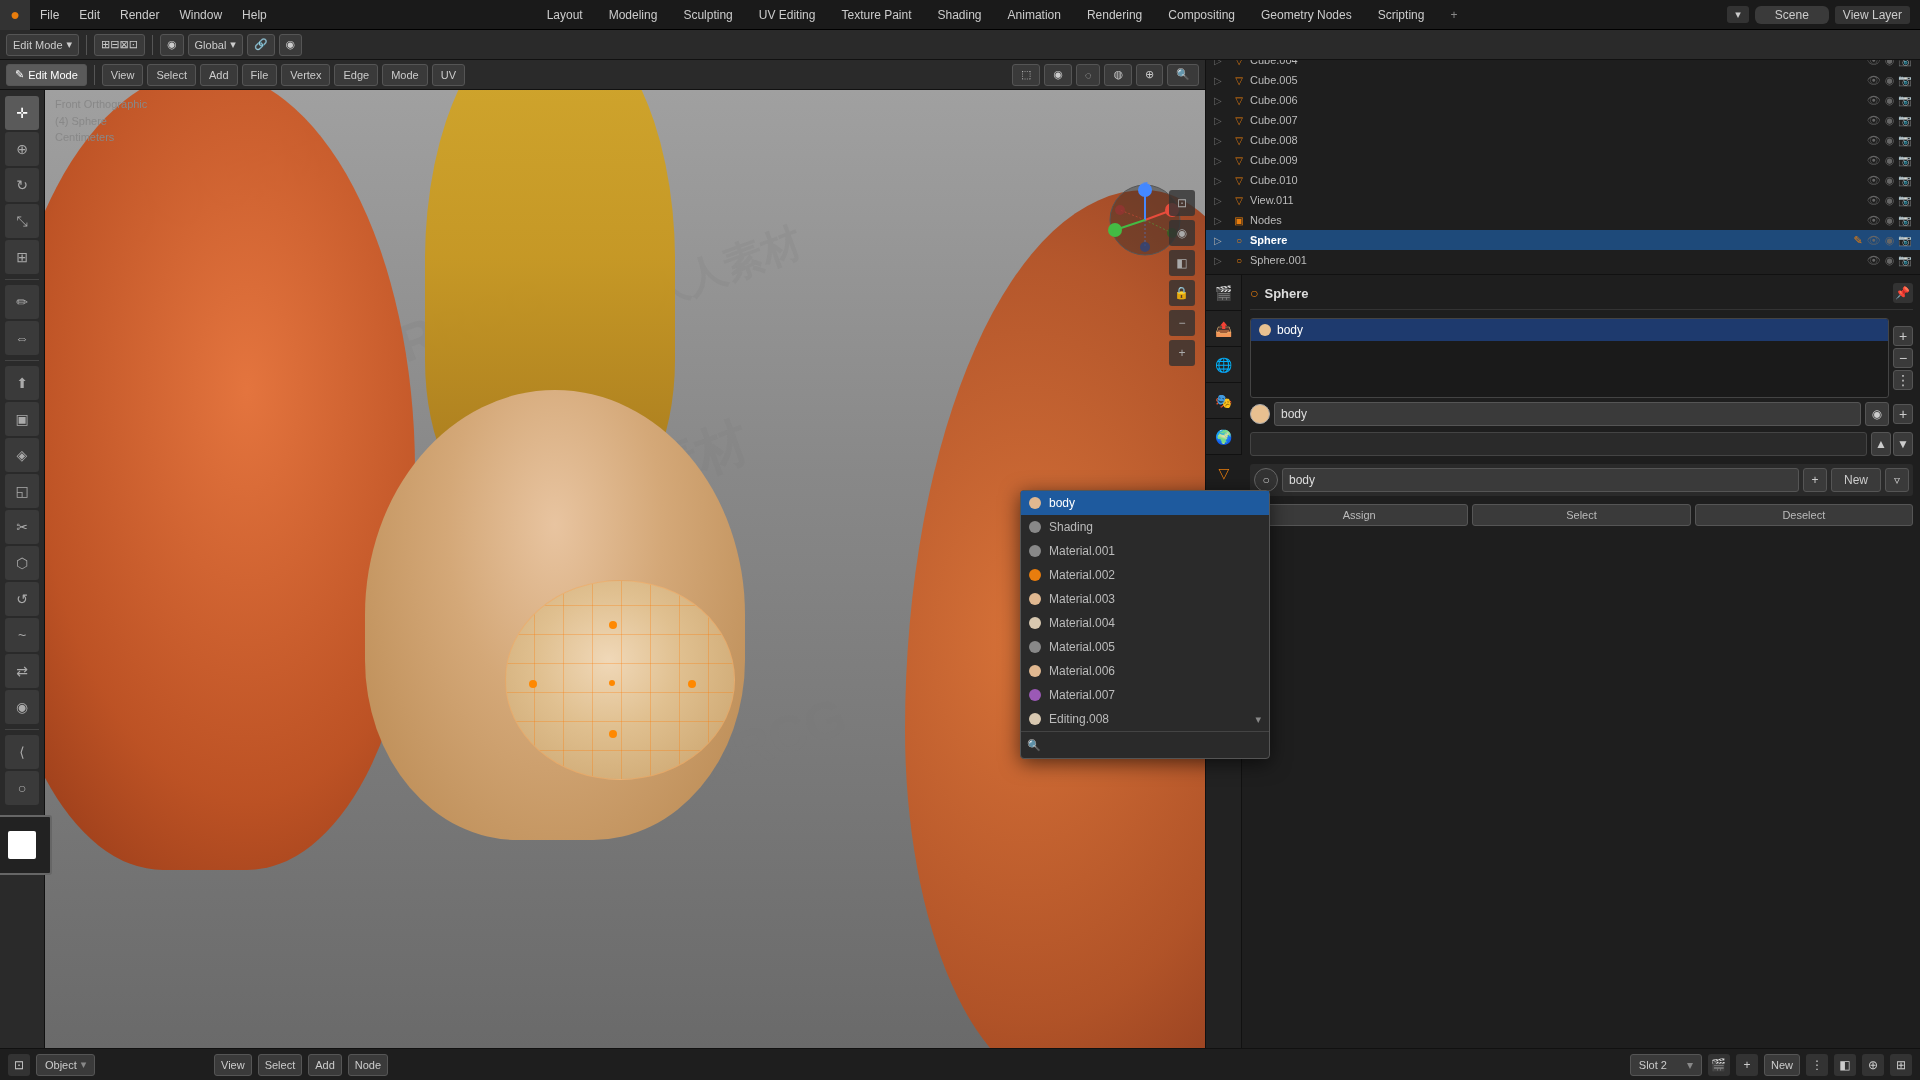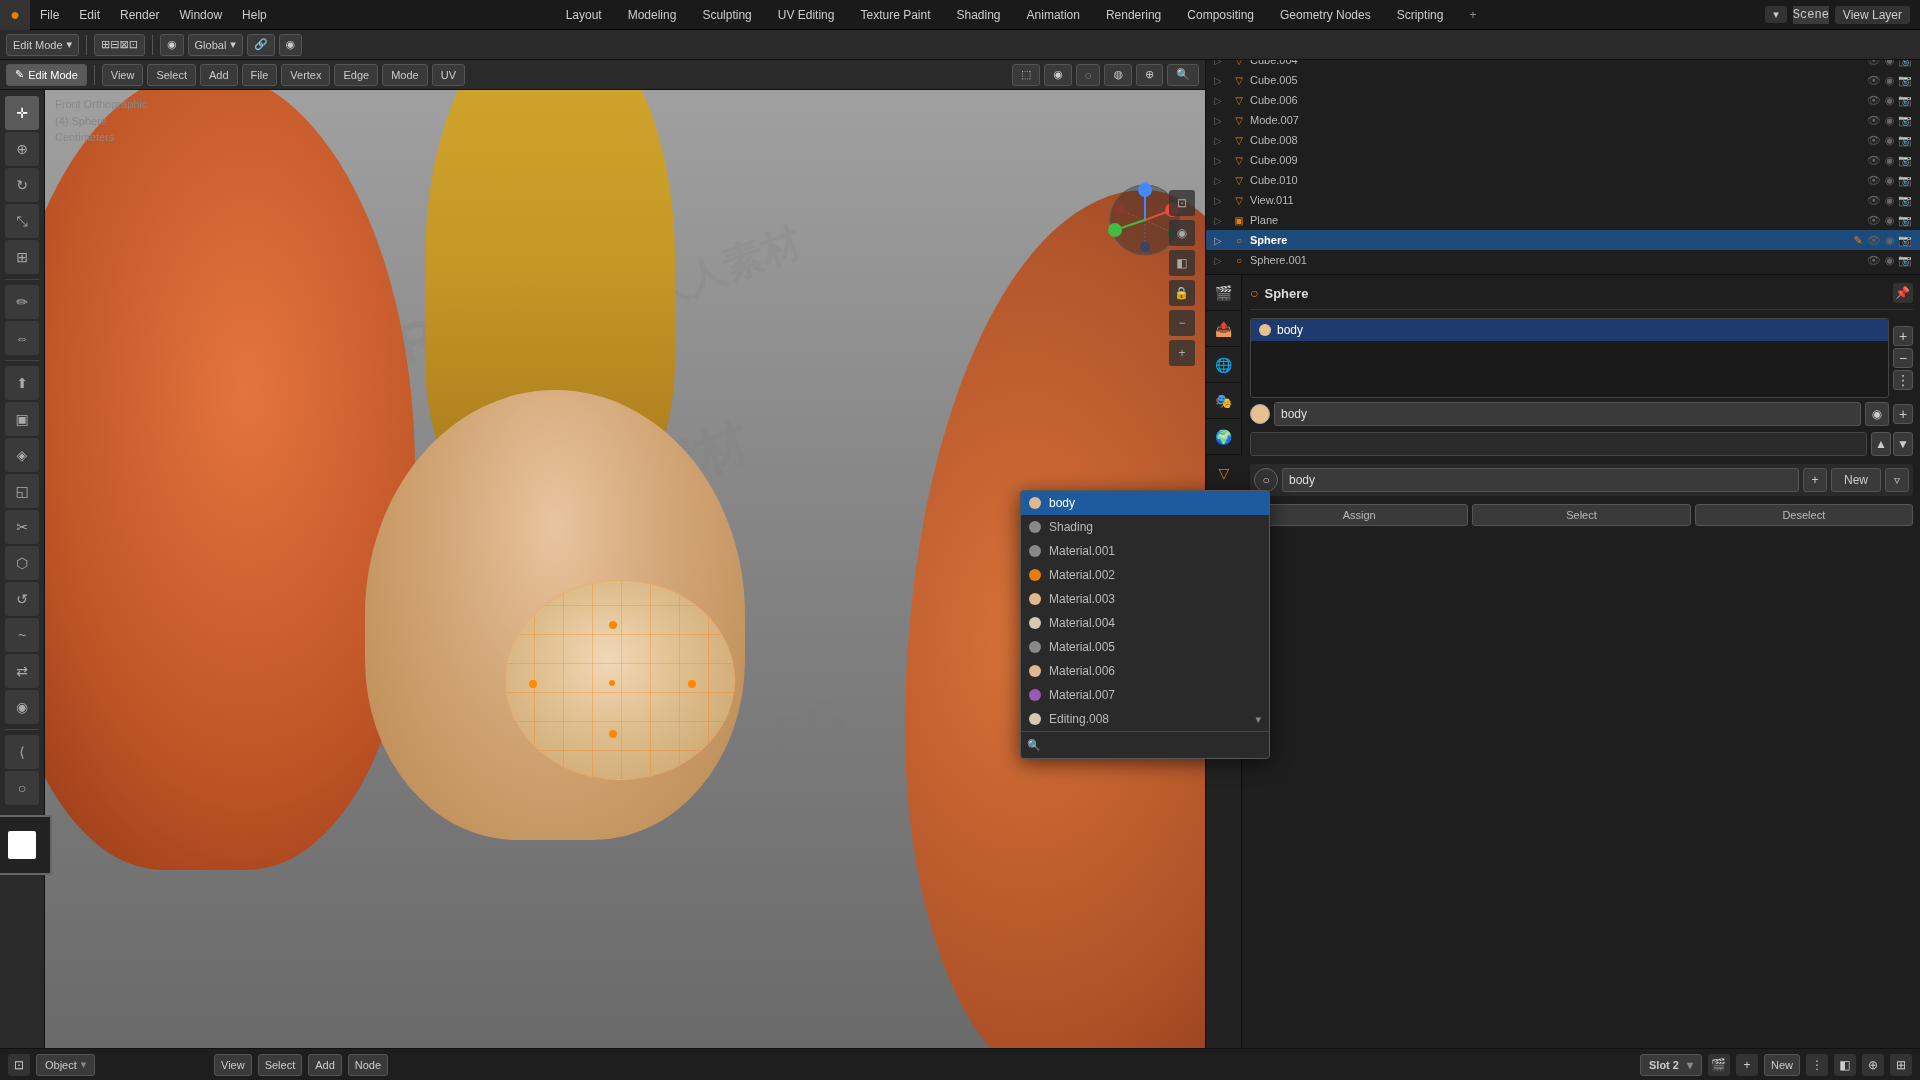--- a/index.html
+++ b/index.html
@@ -56,25 +56,24 @@
       border-radius: 3px 3px 0 0;
     }
     .menu-right {
       display: flex;
       align-items: center;
       gap: 6px;
       padding-right: 10px;
     }
     .scene-name {
       background: #3a3a3a;
-      padding: 2px 0;
-      border-radius: 0;
+      padding: 2px 20px;
+      border-radius: 6px;
       color: #ccc;
       font-size: 12px;
-      font-family: Liberation Mono, monospace;
     }
 
     
     #toolbar {
       position: absolute;
       top: 30px; left: 0; right: 0;
       height: 30px;
       background: #2a2a2a;
       display: flex;
       align-items: center;
@@ -716,21 +715,21 @@
       <span>Cube.006</span>
       <div class="outliner-icons">
         <span>👁</span>
         <span>◉</span>
         <span>📷</span>
       </div>
     </div>
     <div class="outliner-item">
       <span style="width:14px;color:#666;font-size:10px;">▷</span>
       <span class="obj-icon icon-orange">▽</span>
-      <span>Mode.007</span>
+      <span>Cube.007</span>
       <div class="outliner-icons">
         <span>👁</span>
         <span>◉</span>
         <span>📷</span>
       </div>
     </div>
     <div class="outliner-item">
       <span style="width:14px;color:#666;font-size:10px;">▷</span>
       <span class="obj-icon icon-orange">▽</span>
       <span>Cube.008</span>
@@ -766,21 +765,21 @@
       <span>View.011</span>
       <div class="outliner-icons">
         <span>👁</span>
         <span>◉</span>
         <span>📷</span>
       </div>
     </div>
     <div class="outliner-item">
       <span style="width:14px;color:#666;font-size:10px;">▷</span>
       <span class="obj-icon icon-orange">▣</span>
-      <span>Plane</span>
+      <span>Nodes</span>
       <div class="outliner-icons">
         <span>👁</span>
         <span>◉</span>
         <span>📷</span>
       </div>
     </div>
     <div class="outliner-item active">
       <span style="width:14px;color:#aaa;font-size:10px;">▷</span>
       <span class="obj-icon" style="color:#e87d0d;">○</span>
       <span style="color:#fff;font-weight:bold;">Sphere</span>
@@ -943,21 +942,21 @@
   </div>
 
   <div style="display:flex;align-items:center;gap:6px;flex:1;">
     <div class="toolbar-btn">View</div>
     <div class="toolbar-btn">Select</div>
     <div class="toolbar-btn">Add</div>
     <div class="toolbar-btn">Node</div>
 
     <div style="flex:1;"></div>
 
-    <div style="background:#3a3a3a;border:1px solid #555;border-radius:3px;height:22px;padding:0 8px;display:flex;align-items:center;gap:8px;cursor:pointer;font-weight:bold;">
+    <div style="background:#3a3a3a;border:1px solid #555;border-radius:3px;height:22px;padding:0 8px;display:flex;align-items:center;gap:20px;cursor:pointer;">
       <span style="font-size:11px;color:#ccc;">Slot 2</span>
       <span style="color:#888;">▾</span>
     </div>
 
     <div style="width:22px;height:22px;background:#333;border-radius:3px;display:flex;align-items:center;justify-content:center;cursor:pointer;">🎬</div>
     <div style="width:22px;height:22px;background:#333;border-radius:3px;display:flex;align-items:center;justify-content:center;cursor:pointer;">+</div>
 
     <div class="toolbar-btn">New</div>
 
     <div style="width:22px;height:22px;background:#333;border-radius:3px;display:flex;align-items:center;justify-content:center;cursor:pointer;">⋮</div>

